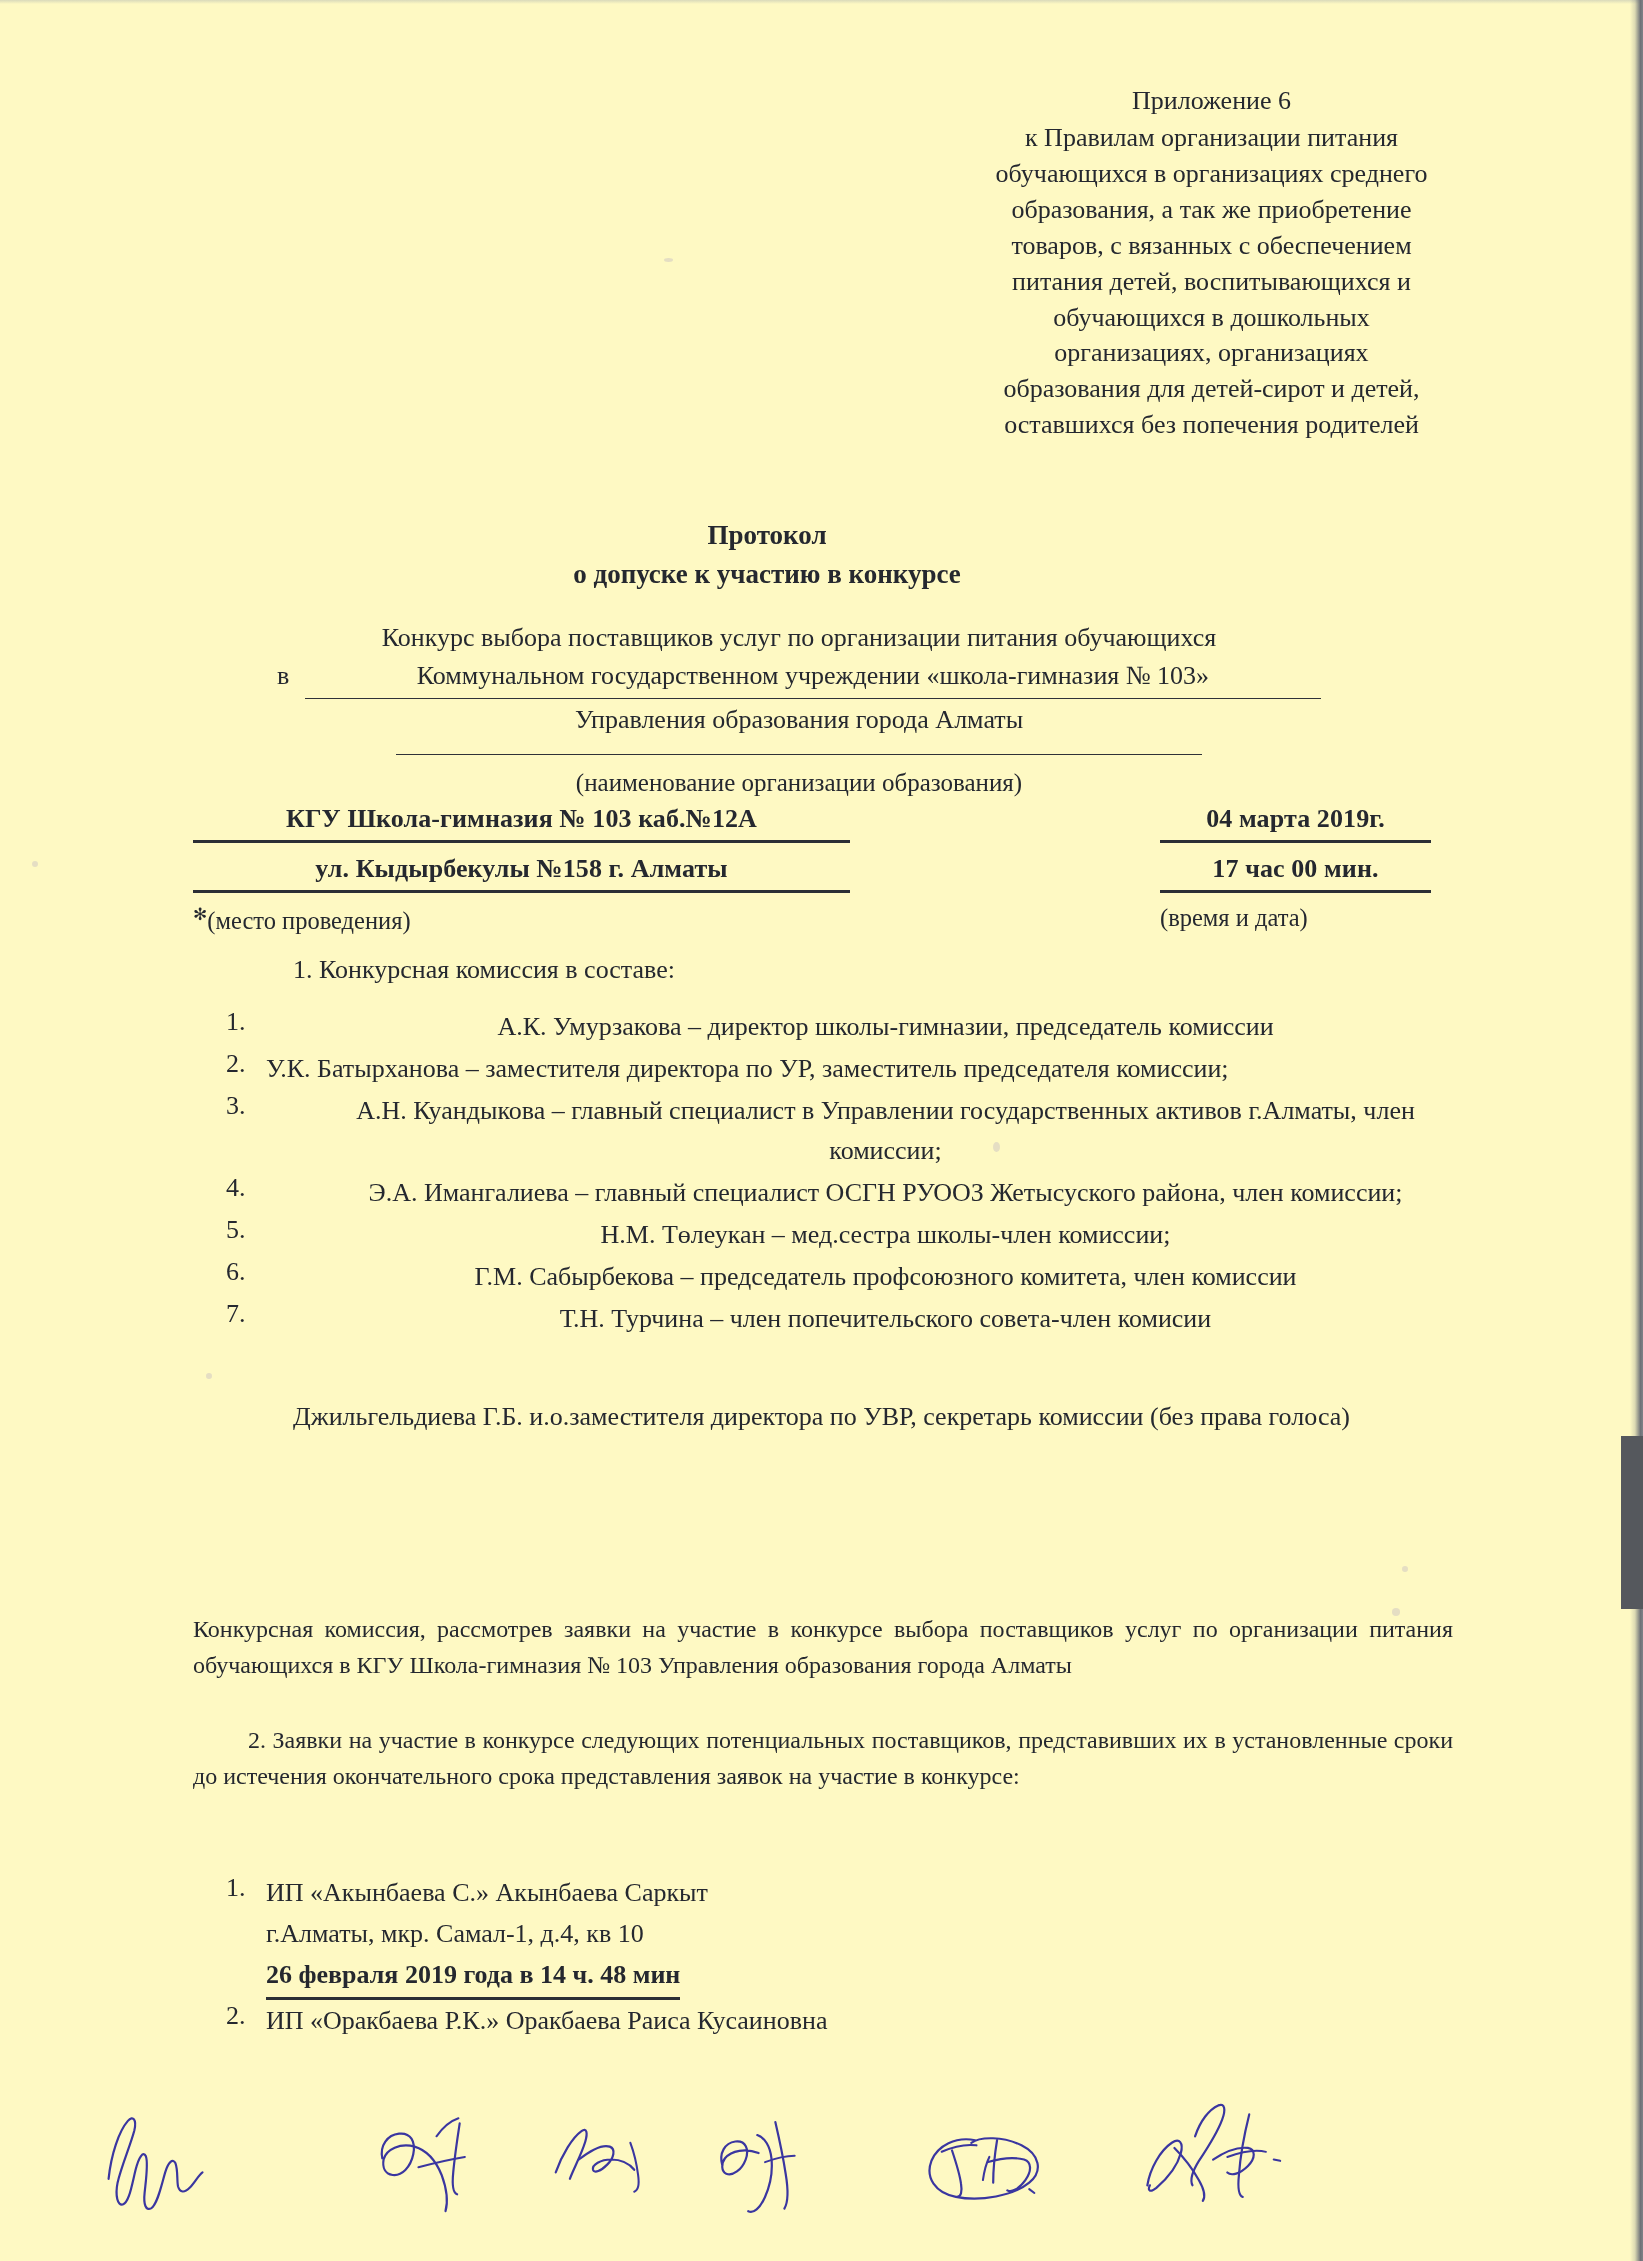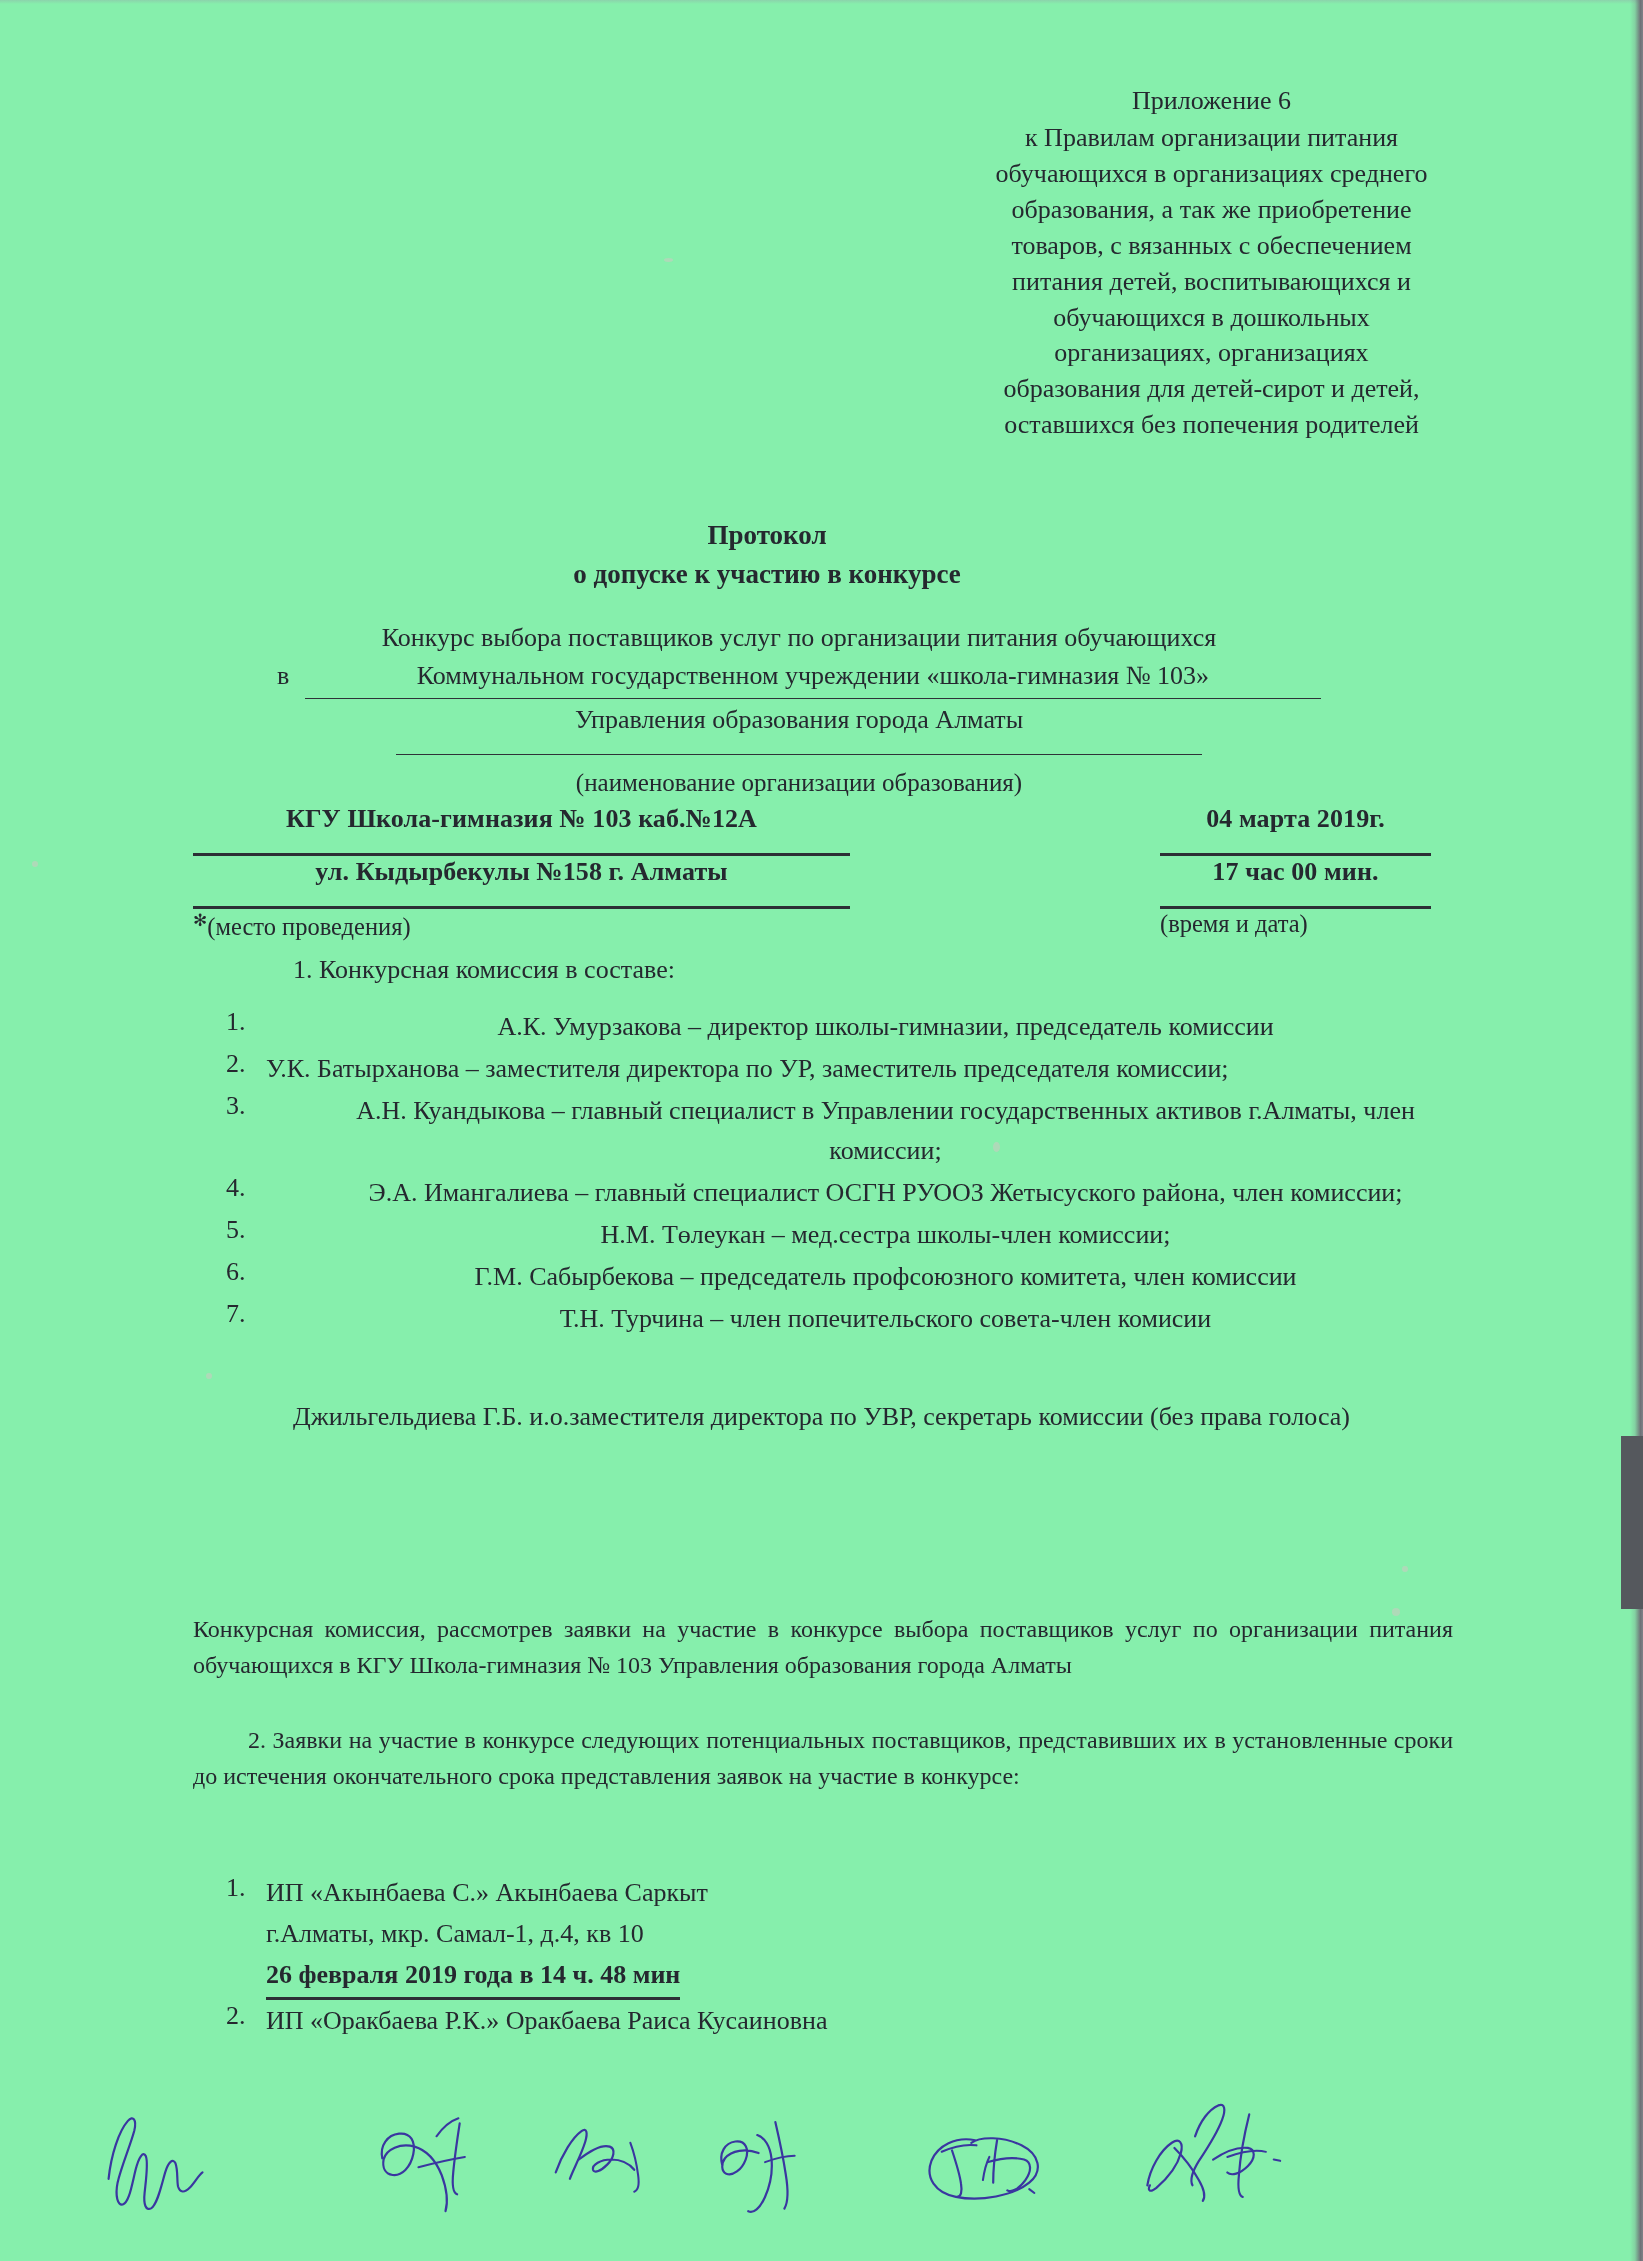--- a/index.html
+++ b/index.html
@@ -4,21 +4,21 @@
 <style>
   html, body {
     margin: 0;
     padding: 0;
     background: #ffffff;
   }
   #page {
     position: relative;
     width: 1644px;
     height: 2261px;
-    background: #86efac;
+    background: #fef9c3;
     overflow: hidden;
     font-family: "Liberation Serif", "DejaVu Serif", serif;
     color: #25282f;
   }
 
   
   .scan-edge-right {
     position: absolute;
     top: 0;
     right: 0;
@@ -99,22 +99,22 @@
     width: 1238px;
     display: flex;
     justify-content: space-between;
     font-size: 26px;
   }
   .venue-left { width: 657px; }
   .venue-right { width: 271px; }
   .vline {
     font-weight: bold;
     border-bottom: 3.2px solid #2c2f35;
-    padding-bottom: 19px;
-    margin-bottom: 1px;
+    padding-bottom: 6px;
+    margin-bottom: 11px;
     text-align: center;
     letter-spacing: 0.1px;
   }
   .vcaption { text-align: left; font-weight: normal; font-size: 24.5px; }
   .vcaption .star { font-size: 17px; vertical-align: super; }
 
   .section-head {
     position: absolute;
     left: 293px;
     top: 955px;

